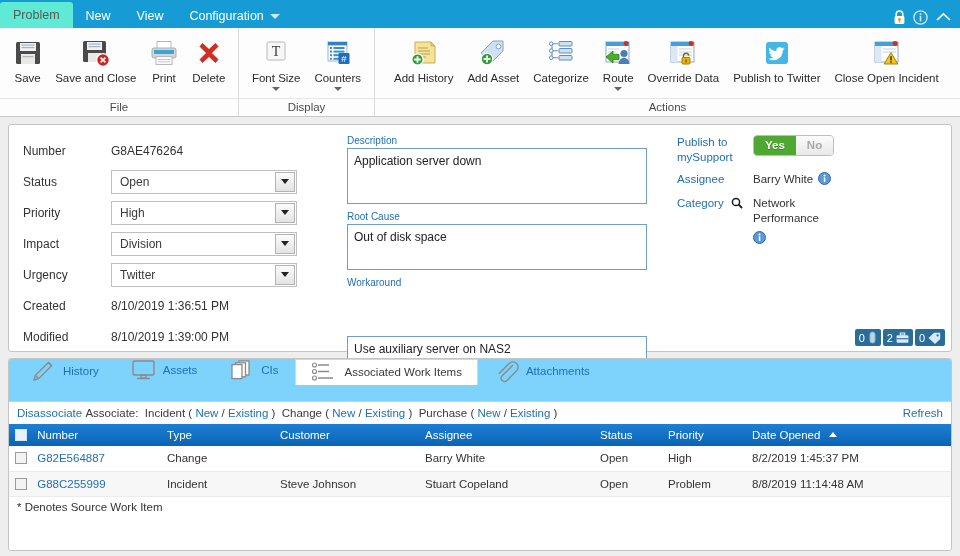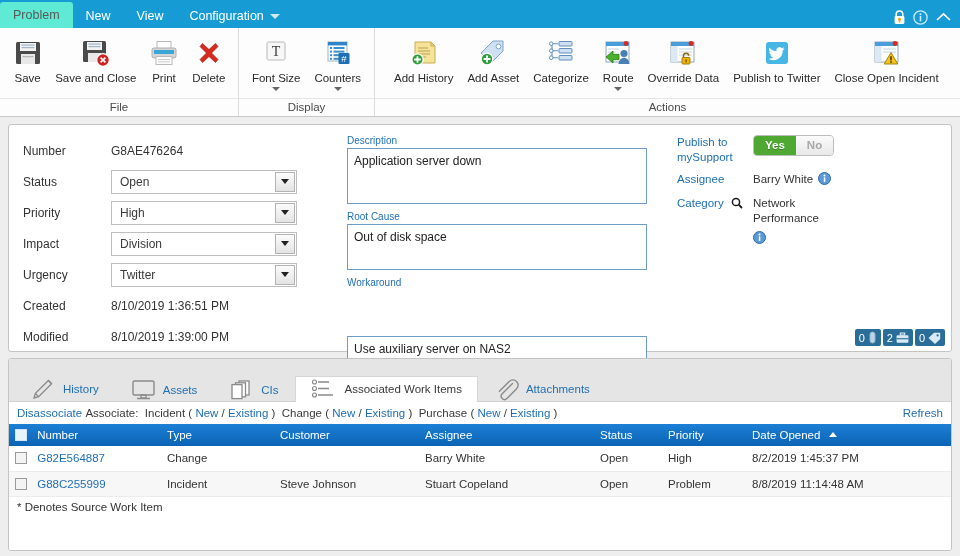--- a/index.html
+++ b/index.html
@@ -292,23 +292,23 @@
 
   
   .wi-panel {
     flex: 1 1 auto;
     display: flex;
     flex-direction: column;
     overflow: hidden;
   }
   .wi-tabs {
     height: 43px;
-    background: #e5e5e5;
-    display: flex;
-    align-items: flex-end;
+    background: #7dd3fc;
+    display: flex;
+    align-items: flex-start;
     border-bottom: 1px solid #cfcfcf;
     padding-left: 6px;
     flex: 0 0 auto;
   }
   .wi-tab {
     display: flex;
     align-items: center;
     gap: 6px;
     padding: 0 15px;
     font-size: 11.5px;

